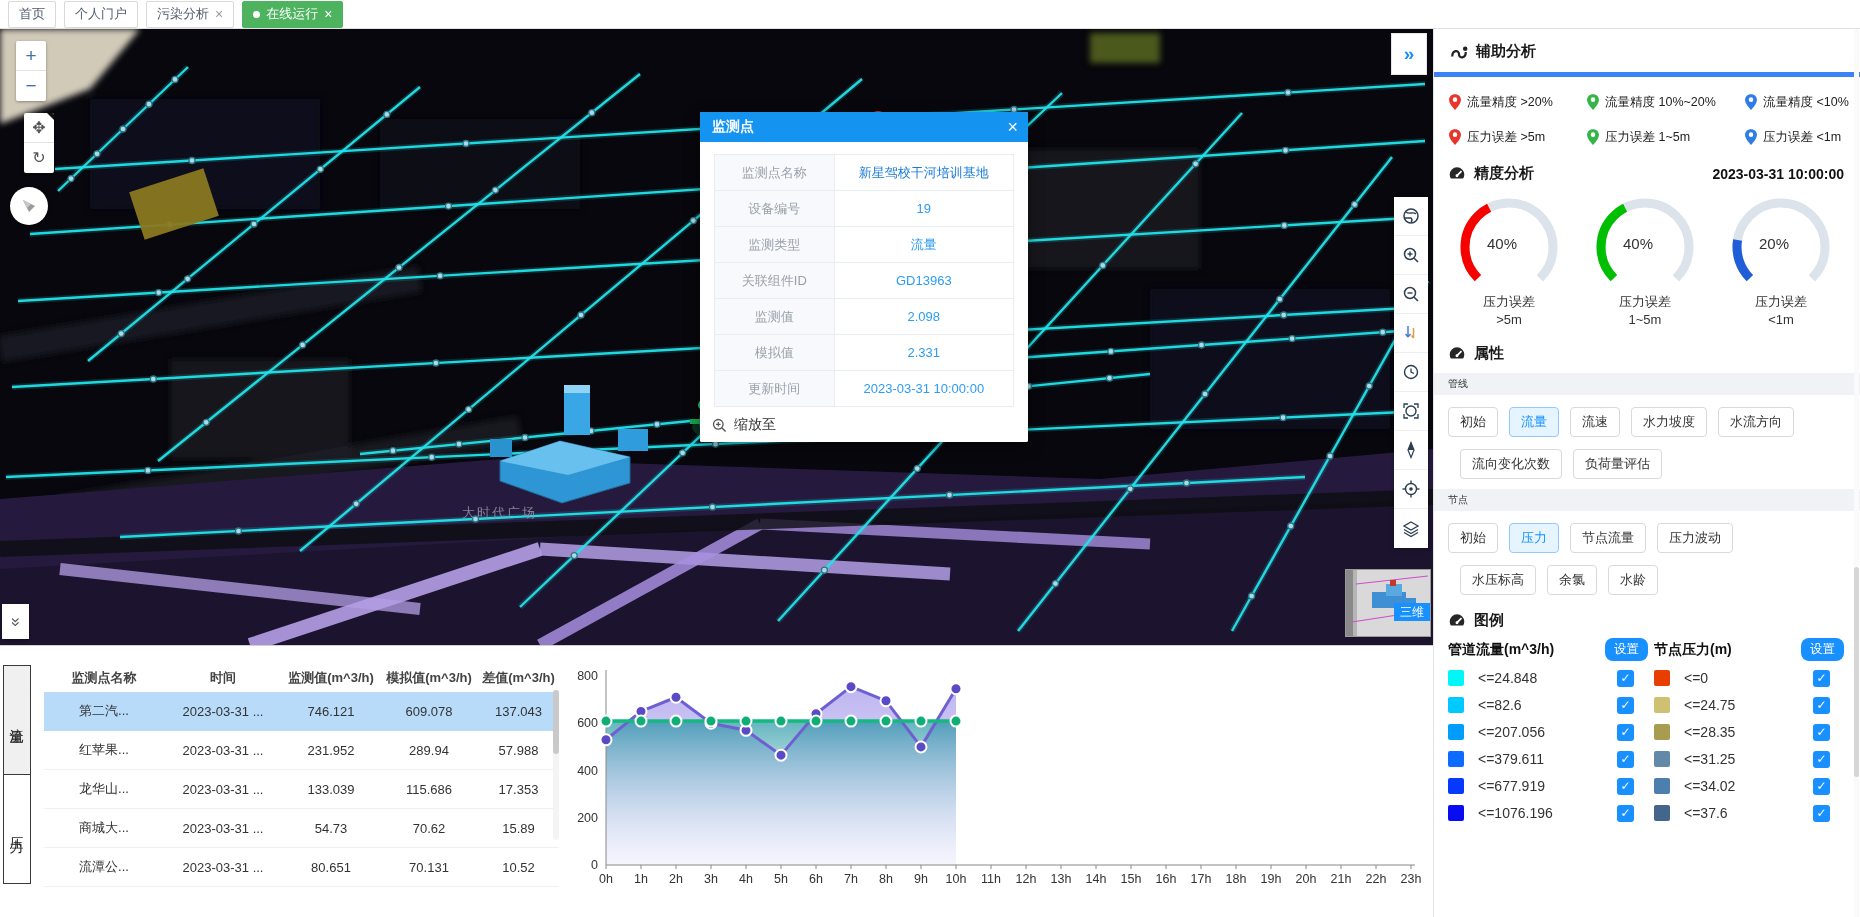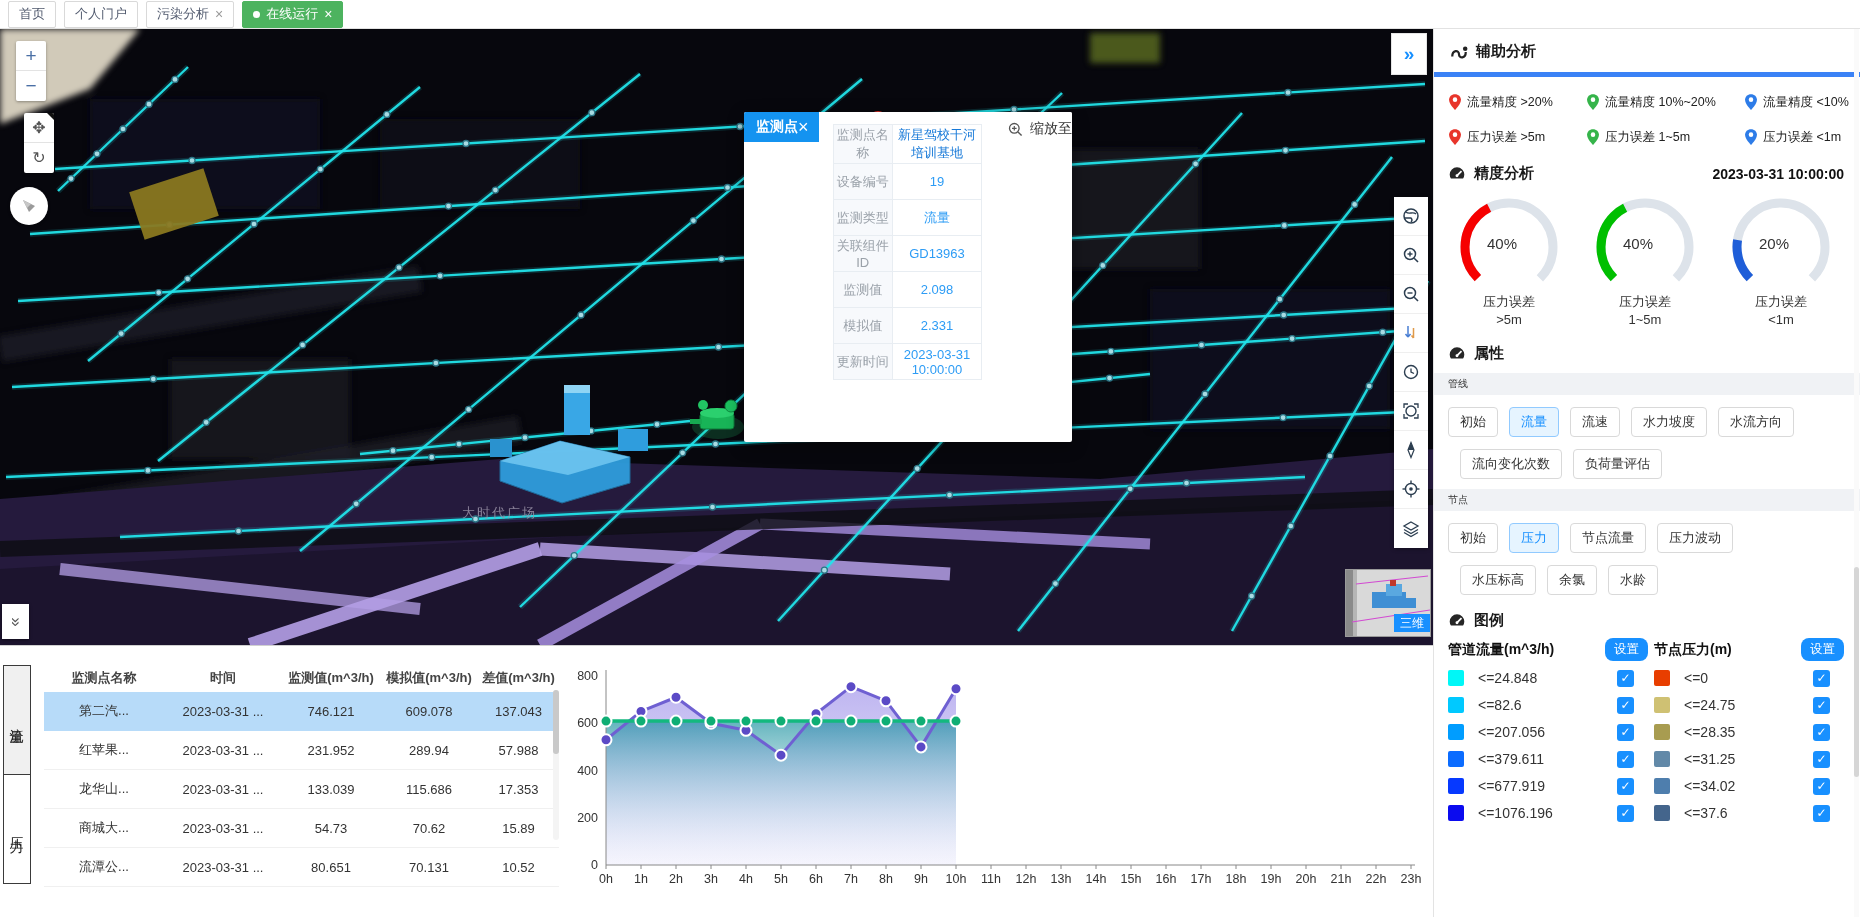--- a/index.html
+++ b/index.html
@@ -24,23 +24,23 @@
   .compass{position:absolute;left:10px;top:158px;width:38px;height:38px;border-radius:50%;background:#fff;box-shadow:0 1px 3px rgba(0,0,0,.4);display:flex;align-items:center;justify-content:center;cursor:pointer;z-index:10;}
   .collapse-right{position:absolute;right:6px;top:4px;width:34px;height:40px;background:#fff;border:1px solid #e5e5e5;color:#1890ff;font-size:19px;font-weight:bold;display:flex;align-items:center;justify-content:center;cursor:pointer;z-index:10;}
   .collapse-bottom{position:absolute;left:2px;bottom:6px;width:27px;height:35px;background:#fff;color:#555;font-size:17px;display:flex;align-items:center;justify-content:center;cursor:pointer;z-index:10;box-shadow:0 1px 3px rgba(0,0,0,.4);}
   .collapse-bottom span{display:inline-block;transform:rotate(90deg);}
   
   .map-toolbar{position:absolute;right:5px;top:168px;width:34px;background:#fff;border-radius:3px;box-shadow:0 1px 4px rgba(0,0,0,.35);display:flex;flex-direction:column;z-index:10;}
   .tool-btn{width:34px;height:39px;border:0;border-bottom:1px solid #efefef;background:#fff;display:flex;align-items:center;justify-content:center;cursor:pointer;padding:0;}
   .tool-btn:last-child{border-bottom:0;}
   
   .minimap{position:absolute;right:2px;bottom:8px;width:84px;height:66px;background:#d9d9d9;border:1px solid #9a9a9a;z-index:10;}
-  .minimap .mm-badge{position:absolute;right:0;bottom:4px;background:#1890ff;color:#fff;font-size:12px;padding:1px 6px;line-height:16px;}
+  .minimap .mm-badge{position:absolute;right:0;bottom:15px;background:#1890ff;color:#fff;font-size:12px;padding:1px 6px;line-height:16px;}
   
-  .popup{position:absolute;left:700px;top:83px;width:328px;height:330px;background:#fff;box-shadow:0 4px 16px rgba(0,0,0,.45);z-index:20;display:flex;flex-direction:row;border-radius:2px;overflow:hidden;margin-left:44px;}
+  .popup{position:absolute;left:700px;top:83px;width:328px;height:330px;background:#fff;box-shadow:0 4px 16px rgba(0,0,0,.45);z-index:20;display:flex;flex-direction:column;border-radius:2px;overflow:hidden;}
   .popup-head{height:30px;background:#1493f0;color:#fff;display:flex;align-items:center;justify-content:space-between;padding:0 10px 0 12px;flex:0 0 auto;}
   .popup-title{font-size:14px;font-weight:bold;}
   .popup-close{color:#fff;font-size:18px;cursor:pointer;line-height:1;}
   .popup-body{flex:1 1 auto;overflow:hidden;padding:12px 14px 0 14px;}
   table.ptable{border-collapse:collapse;width:100%;}
   table.ptable td{border:1px solid #e8edf2;height:33px;font-size:13px;text-align:center;}
   table.ptable td.lbl{background:#f7f9fc;color:#9aa1a9;width:40%;}
   table.ptable td.val{color:#2d9cf5;}
   table.ptable td.val.link{color:#1779d8;cursor:pointer;}
   .popup-foot{flex:0 0 auto;height:34px;display:flex;align-items:center;gap:7px;padding-left:12px;background:#fff;font-size:14px;color:#333;cursor:pointer;}

